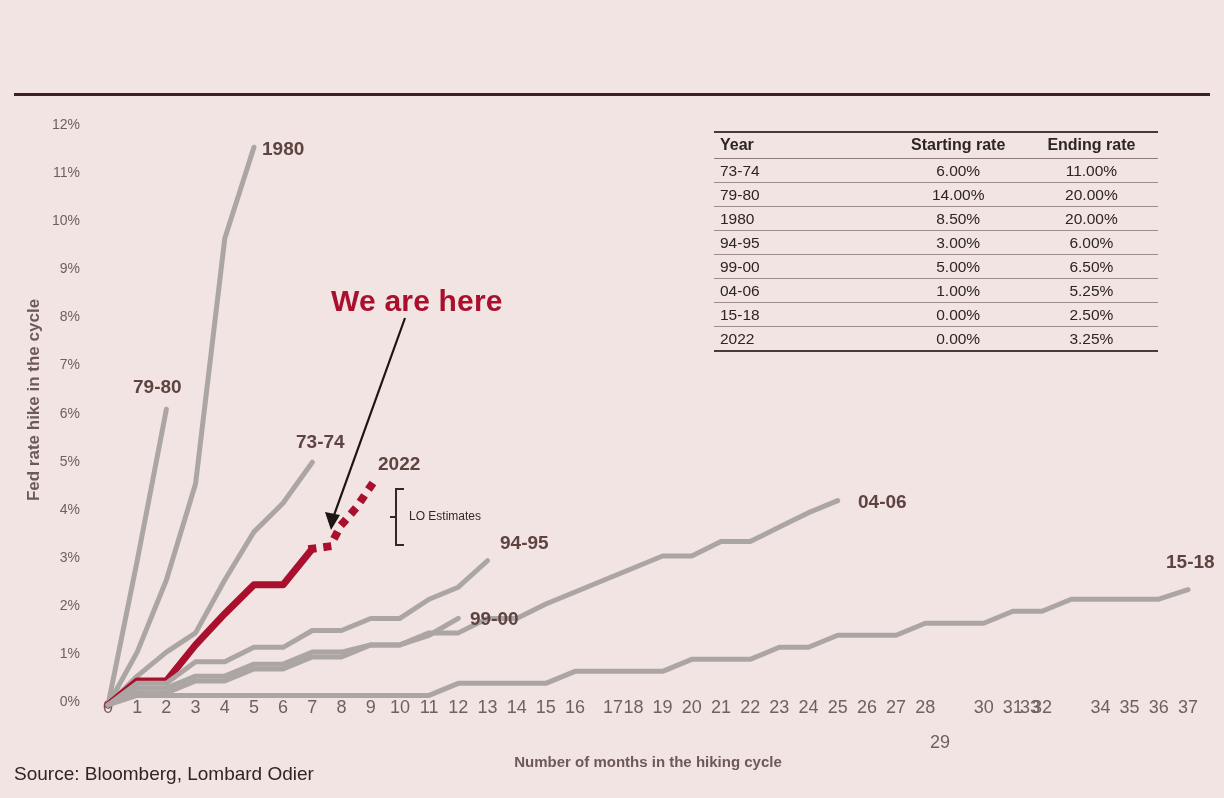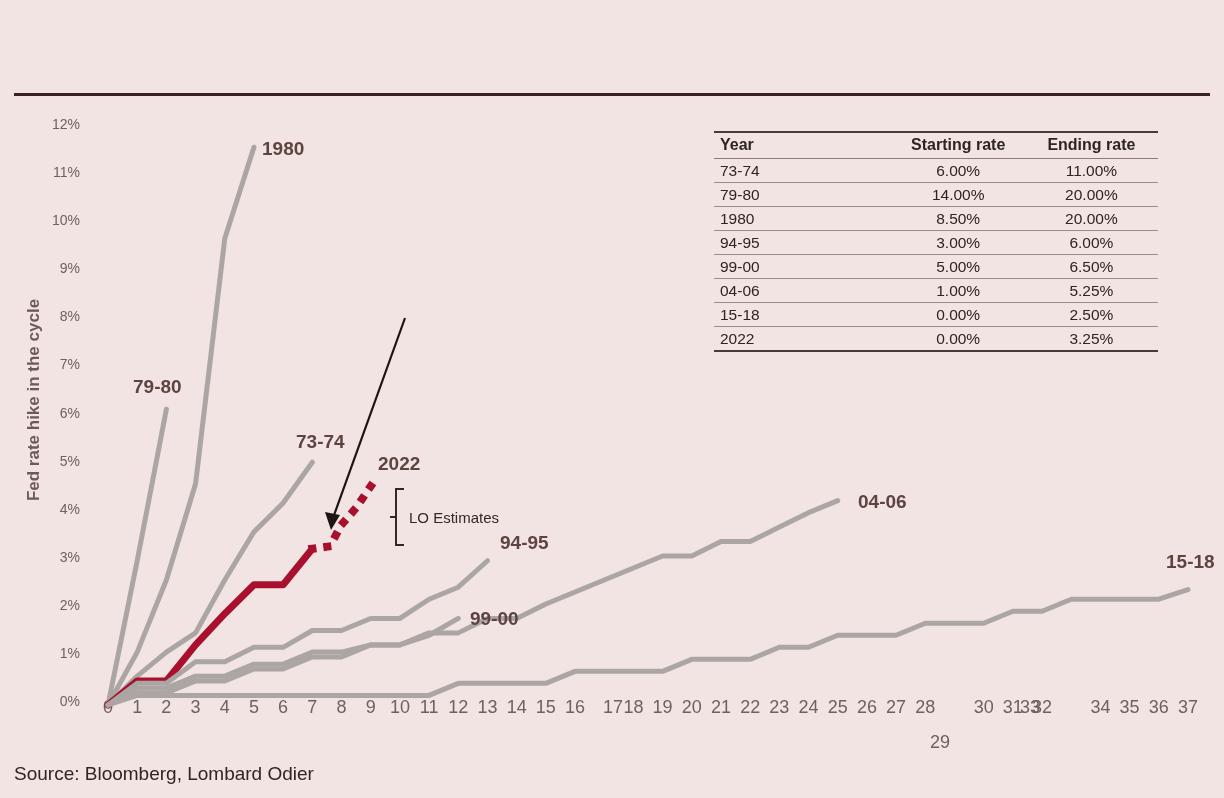--- a/index.html
+++ b/index.html
@@ -61,21 +61,21 @@
   
   .slabel{
     position:absolute;font-size:19px;font-weight:bold;color:#5e4340;
     white-space:nowrap;
   }
   .wearehere{
     position:absolute;font-size:30px;font-weight:bold;color:#a8102e;
     white-space:nowrap;letter-spacing:0.2px;
   }
   .lo-est{
-    position:absolute;font-size:15px;color:#332826;
+    position:absolute;font-size:12px;color:#332826;
     font-family:"Liberation Sans", sans-serif;white-space:nowrap;
   }
 
   
   .rate-table{
     position:absolute;left:714px;top:131px;width:444px;
     border-collapse:collapse;
     font-size:15.5px;color:#2e2422;
     background:transparent;
   }
@@ -92,20 +92,21 @@
   .rate-table tbody tr:last-child{border-bottom:2.5px solid #4a3a37;}
 </style>
 </head>
 <body>
 
 <div id="root">
 
   <div class="title-rule"></div>
 
   <div class="ylabel">Fed rate hike in the cycle</div>
+  <div class="xlabel">Number of months in the hiking cycle</div>
   <div class="source">Source: Bloomberg, Lombard Odier</div>
 
   <div id="yticks">
       <div class="ytick" style="left: 16px; top: 693px;">0%</div>
       <div class="ytick" style="left: 16px; top: 644.917px;">1%</div>
       <div class="ytick" style="left: 16px; top: 596.833px;">2%</div>
       <div class="ytick" style="left: 16px; top: 548.75px;">3%</div>
       <div class="ytick" style="left: 16px; top: 500.667px;">4%</div>
       <div class="ytick" style="left: 16px; top: 452.583px;">5%</div>
       <div class="ytick" style="left: 16px; top: 404.5px;">6%</div>
@@ -174,20 +175,21 @@
       <line x1="405" y1="318" x2="333" y2="518" stroke="#1e1413" stroke-width="2.2"></line>
       <polygon points="331,530 325,512 340,515" fill="#1e1413"></polygon>
     </g>
 
     <g>
       <path d="M 404 489 L 396 489 L 396 545 L 404 545" fill="none" stroke="#332826" stroke-width="2"></path>
       <line x1="396" y1="517" x2="390" y2="517" stroke="#332826" stroke-width="2"></line>
     </g>
   </svg>
 
+  <div class="wearehere" style="left:331px;top:284px;">We are here</div>
   <div class="lo-est" style="left:409px;top:509px;">LO Estimates</div>
 
   <div id="series-labels">
       <div class="slabel" style="left: 262px; top: 138px;">1980</div>
       <div class="slabel" style="left: 133px; top: 376px;">79-80</div>
       <div class="slabel" style="left: 296px; top: 431px;">73-74</div>
       <div class="slabel" style="left: 378px; top: 453px;">2022</div>
       <div class="slabel" style="left: 500px; top: 532px;">94-95</div>
       <div class="slabel" style="left: 470px; top: 608px;">99-00</div>
       <div class="slabel" style="left: 858px; top: 491px;">04-06</div>

